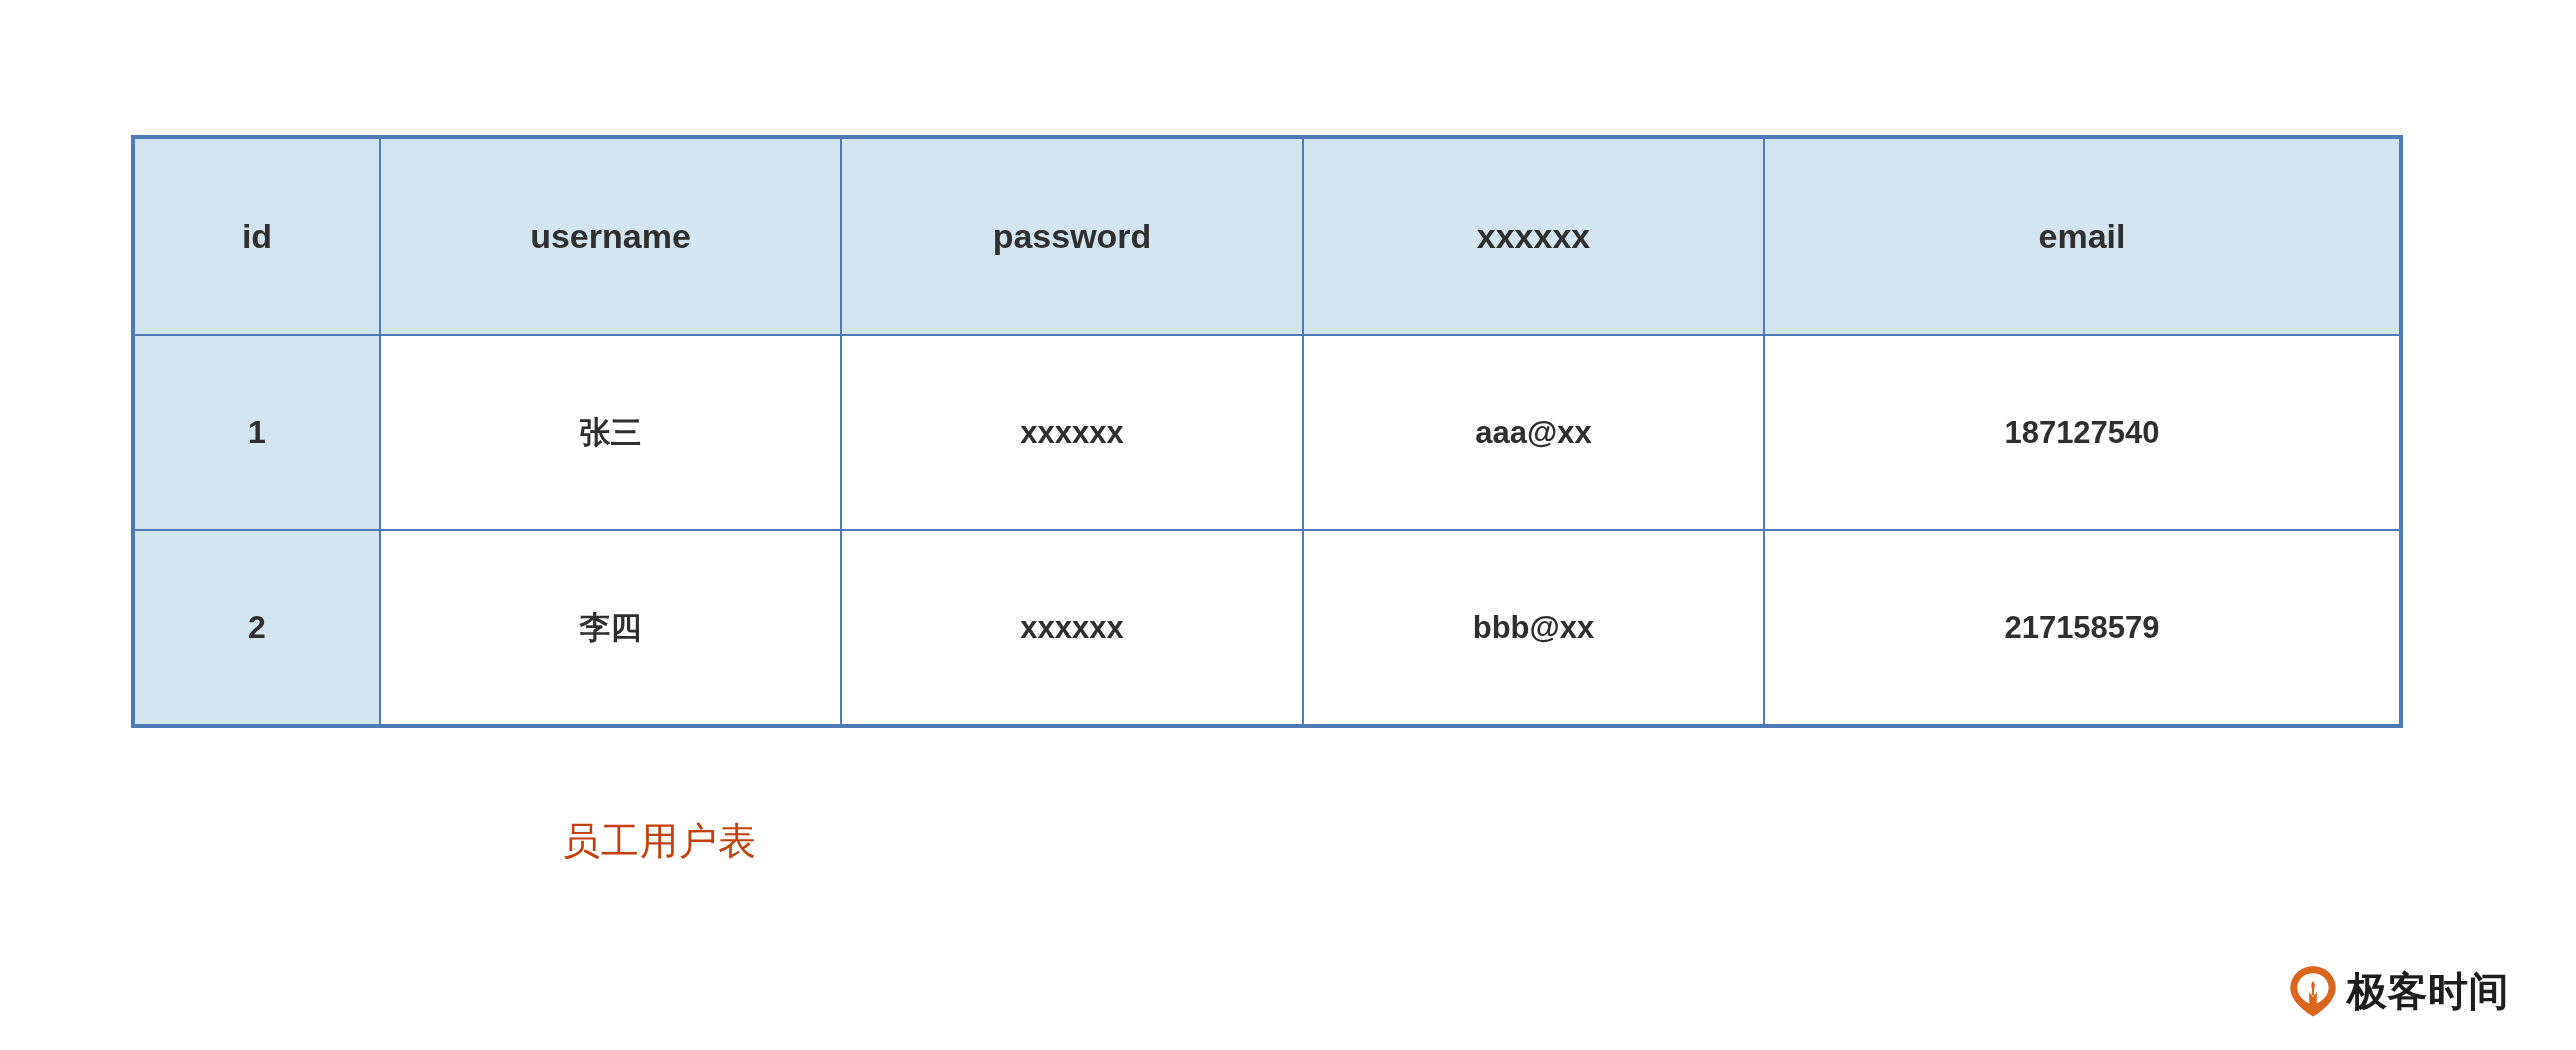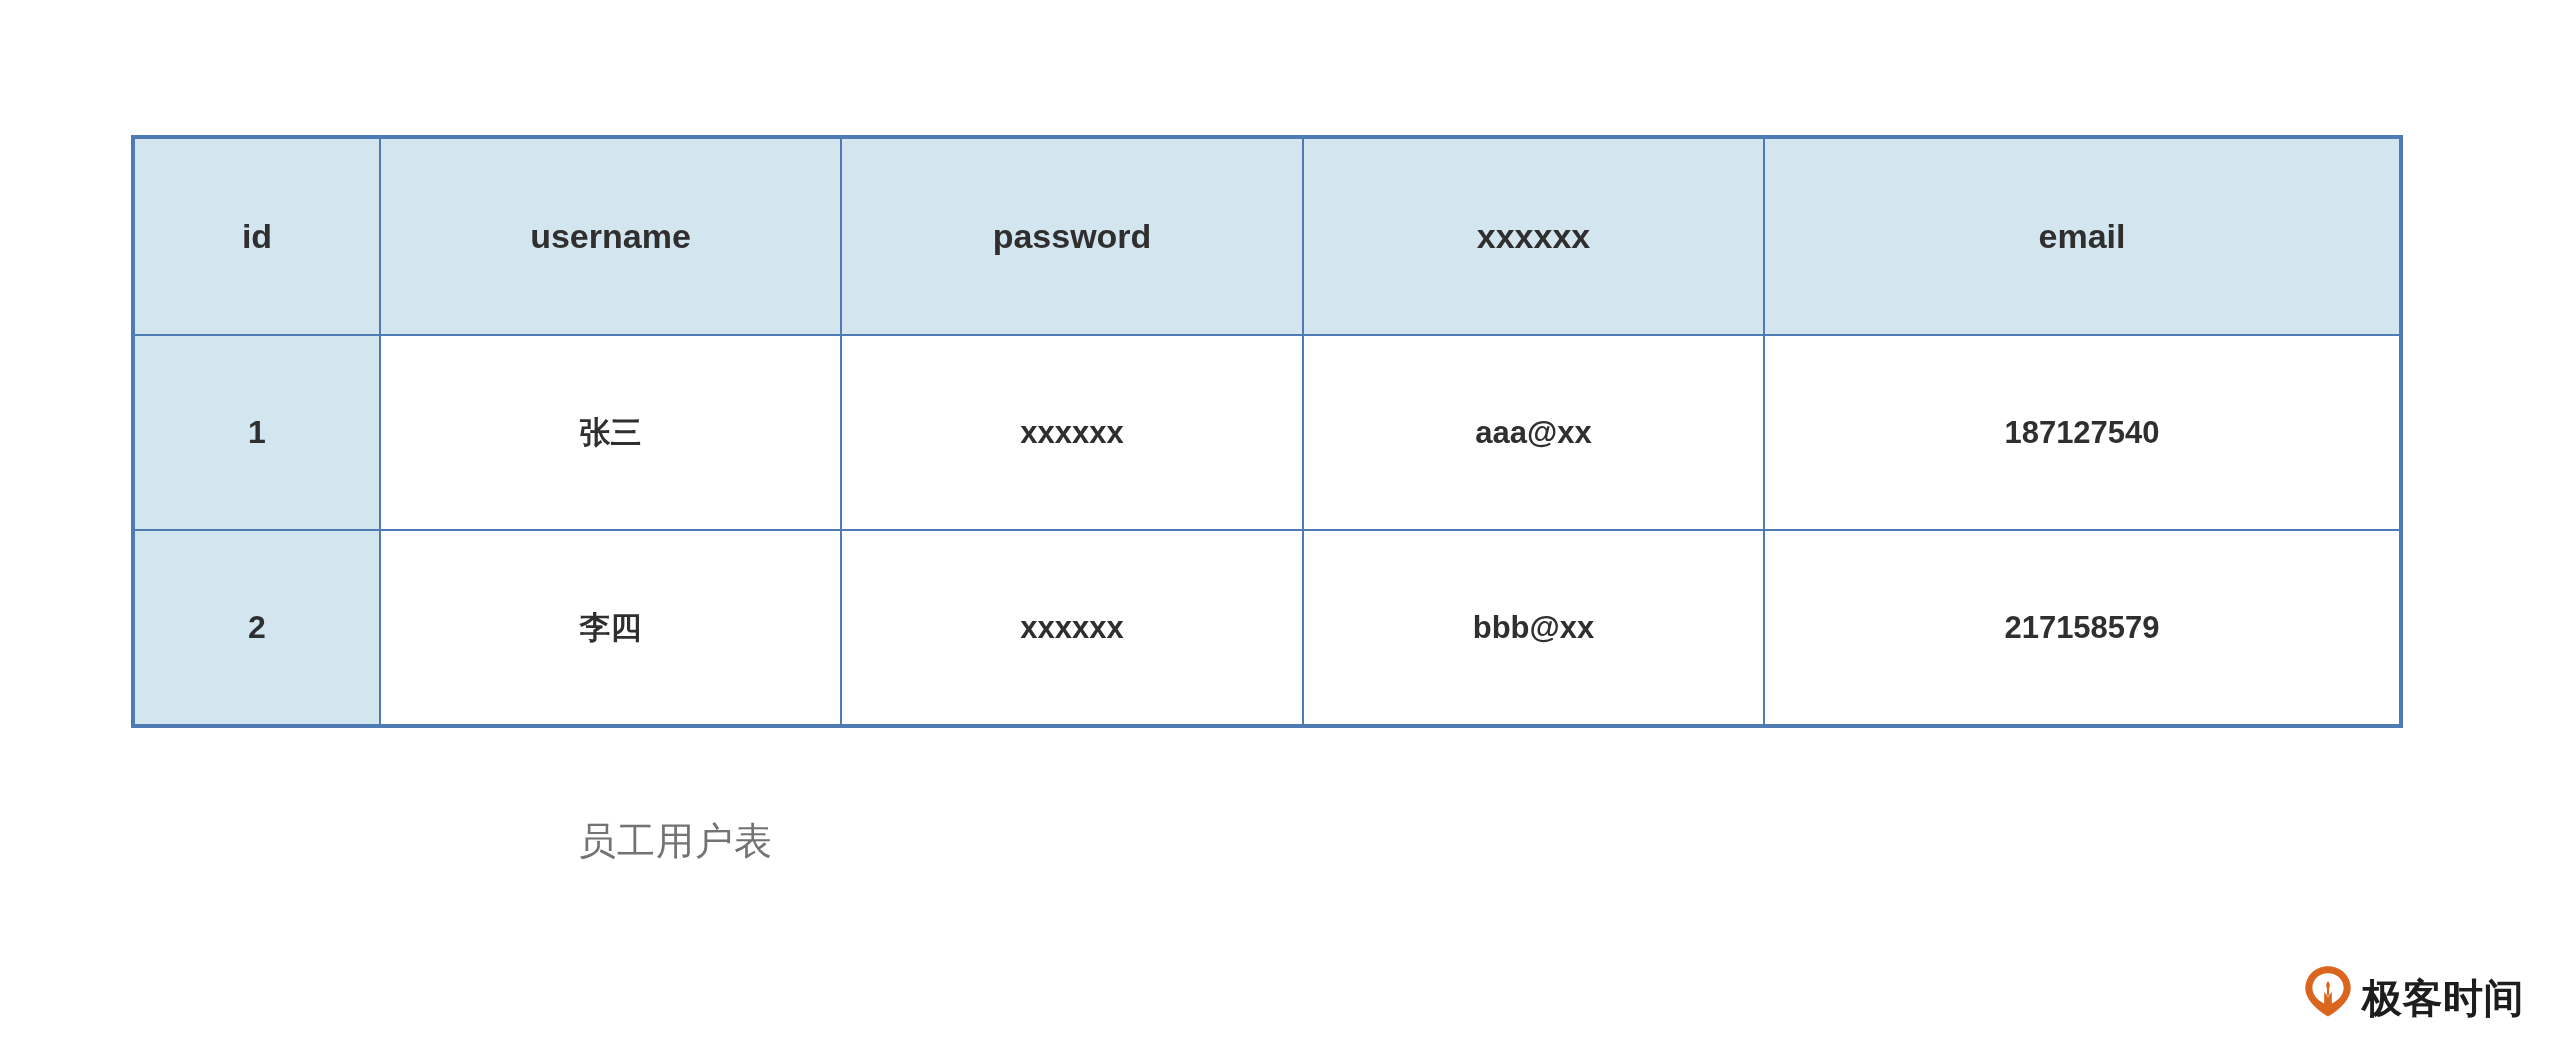--- a/index.html
+++ b/index.html
@@ -60,37 +60,37 @@
   
   col.c-id       { width: 247px; }
   col.c-username { width: 461px; }
   col.c-password { width: 462px; }
   col.c-email    { width: 461px; }
   col.c-phone    { width: 637px; }
 
   
   #caption {
     position: absolute;
-    left: 16px;
+    left: 0;
     top: 819px;
     width: 1319px;
     text-align: center;
     font-size: 38px;
-    color: #737373;
+    color: #c2410c;
     letter-spacing: 1px;
     line-height: 1.2;
   }
 
   
   #logo {
     position: absolute;
-    right: 52px;
+    right: 67px;
     bottom: 32px;
     display: flex;
-    align-items: flex-end;
+    align-items: center;
     gap: 7.2px;
   }
   #logo .logo-mark {
     width: 54px;
     height: 54px;
     flex: 0 0 auto;
   }
   #logo .logo-text {
     font-size: 40px;
     font-weight: bold;

